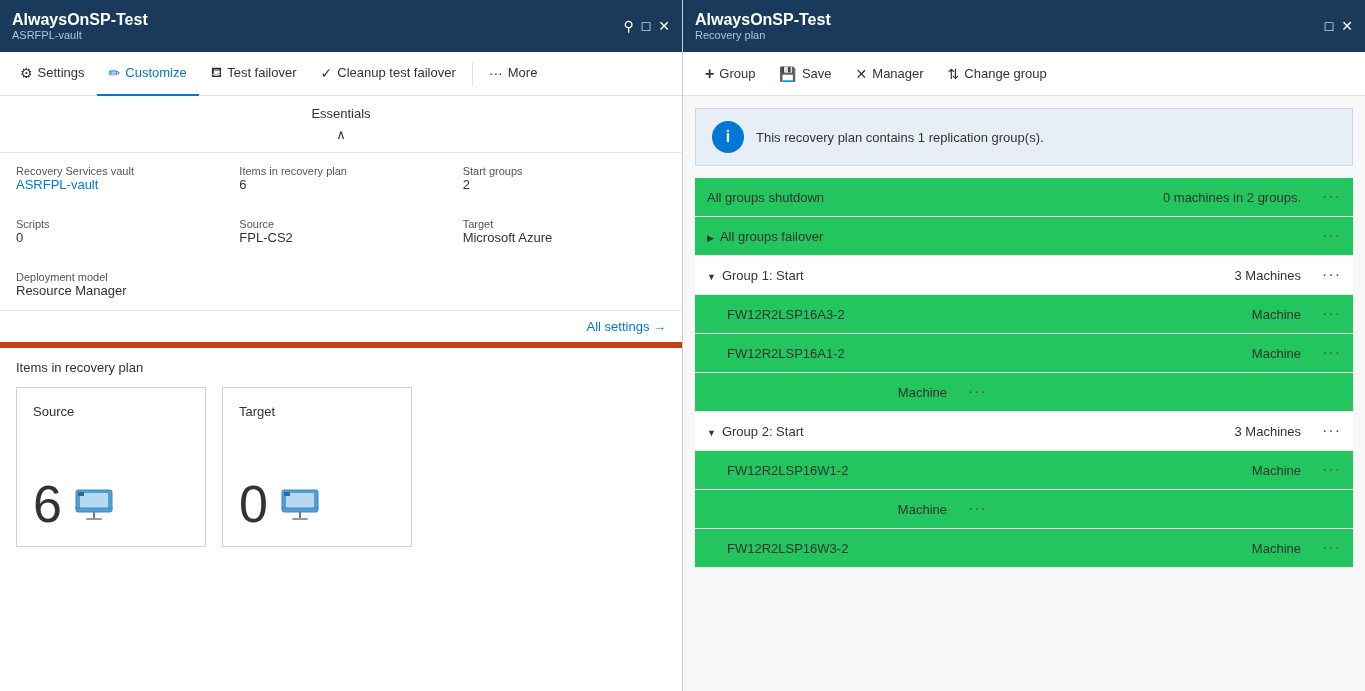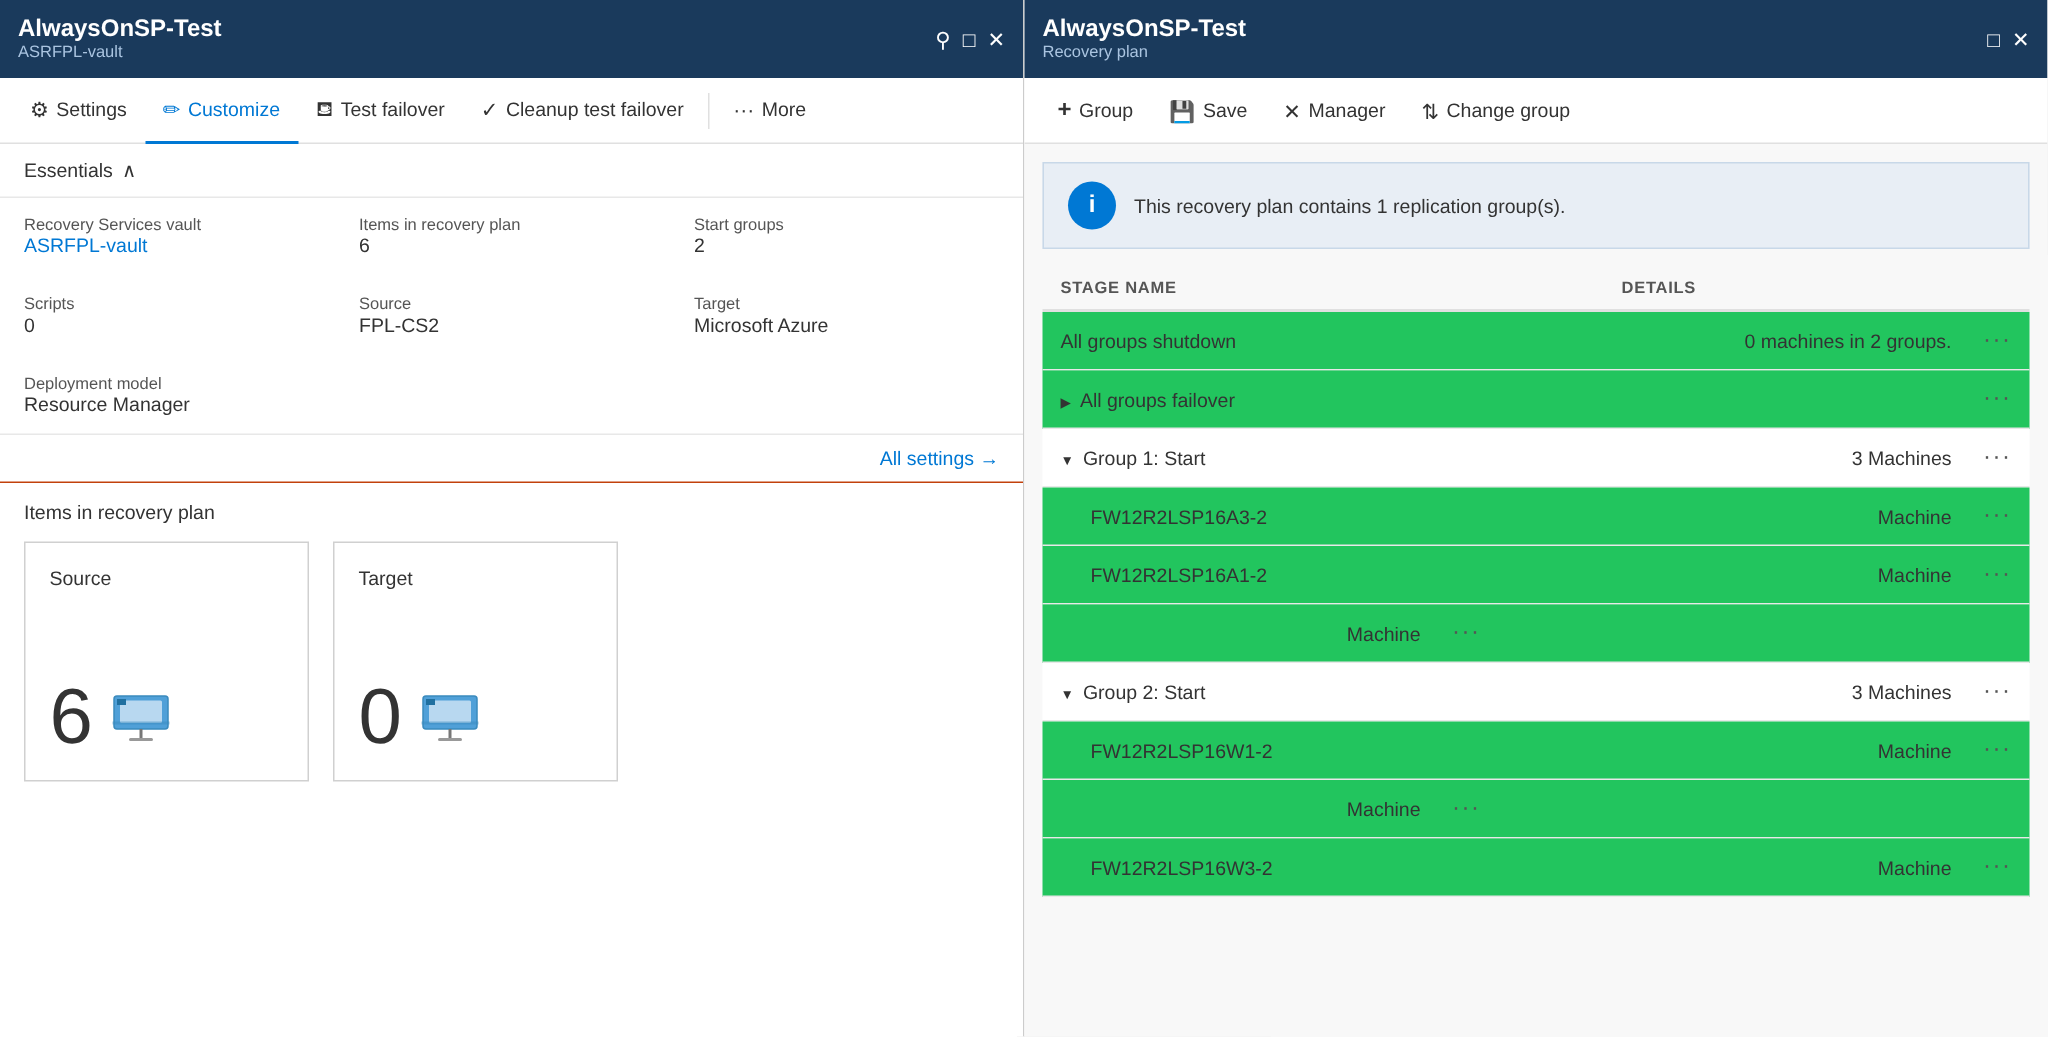--- a/index.html
+++ b/index.html
@@ -15,27 +15,27 @@
 
     .left-toolbar { background: #fff; border-bottom: 1px solid #e0e0e0; display: flex; align-items: center; padding: 0 8px; height: 44px; gap: 0; }
     .toolbar-btn { display: flex; align-items: center; gap: 5px; padding: 8px 12px; cursor: pointer; font-size: 13px; color: #333; border-bottom: 2px solid transparent; height: 44px; }
     .toolbar-btn.active { border-bottom: 2px solid #0078d4; color: #0078d4; }
     .toolbar-btn .icon { font-size: 14px; }
     .toolbar-separator { width: 1px; height: 24px; background: #e0e0e0; margin: 0 4px; }
 
     .left-content { flex: 1; overflow-y: auto; background: #fff; }
 
     
-    .essentials-header { padding: 10px 16px; display: flex; align-items: center; gap: 6px; border-bottom: 1px solid #e8e8e8; cursor: pointer; }
+    .essentials-header { padding: 10px 16px; display: flex; align-items: center; gap: 6px; border-bottom: 1px solid #e8e8e8; cursor: pointer; flex-direction: column; }
     .essentials-header span { font-size: 13px; color: #333; }
     .essentials-body { padding: 12px 16px; display: grid; grid-template-columns: 1fr 1fr 1fr; gap: 26px 20px; border-bottom: 1px solid #e8e8e8; }
     .essentials-item label { font-size: 11px; color: #555; display: block; }
     .essentials-item .value { font-size: 13px; color: #333; }
     .essentials-item .value.link { color: #0078d4; cursor: pointer; text-decoration: none; }
-    .all-settings { text-align: right; padding: 8px 16px; border-bottom: 1px solid #c2410c; }
+    .all-settings { text-align: right; padding: 8px 16px; border-bottom: 6px solid #c2410c; }
     .all-settings a { color: #0078d4; font-size: 13px; cursor: pointer; text-decoration: none; }
 
     
     .items-section { padding: 12px 16px; }
     .items-section h3 { font-size: 13px; color: #333; margin-bottom: 12px; font-weight: 400; }
     .items-cards { display: flex; gap: 16px; }
     .items-card { background: #fff; border: 1px solid #d0d0d0; padding: 16px; width: 190px; min-height: 160px; display: flex; flex-direction: column; justify-content: space-between; }
     .items-card-title { font-size: 13px; color: #333; margin-bottom: 8px; }
     .items-card-bottom { display: flex; align-items: center; gap: 10px; margin-top: auto; padding-top: 20px; }
     .items-card-number { font-size: 52px; font-weight: 300; color: #333; line-height: 1; }
@@ -226,25 +226,20 @@
   </div>
 
   <div class="right-content">
 
     <div class="info-bar">
       <div class="info-icon">i</div>
       <span class="info-text">This recovery plan contains 1 replication group(s).</span>
     </div>
 
     <div class="recovery-table">
-      <div class="table-header">
-        <span class="th-stage">STAGE NAME</span>
-        <span class="th-details">DETAILS</span>
-        <span class="th-actions"></span>
-      </div>
 
       <div class="table-row">
         <span class="row-stage">
           <span>All groups shutdown</span>
         </span>
         <span class="row-details">0 machines in 2 groups.</span>
         <span class="row-actions">···</span>
       </div>
 
       <div class="table-row">

